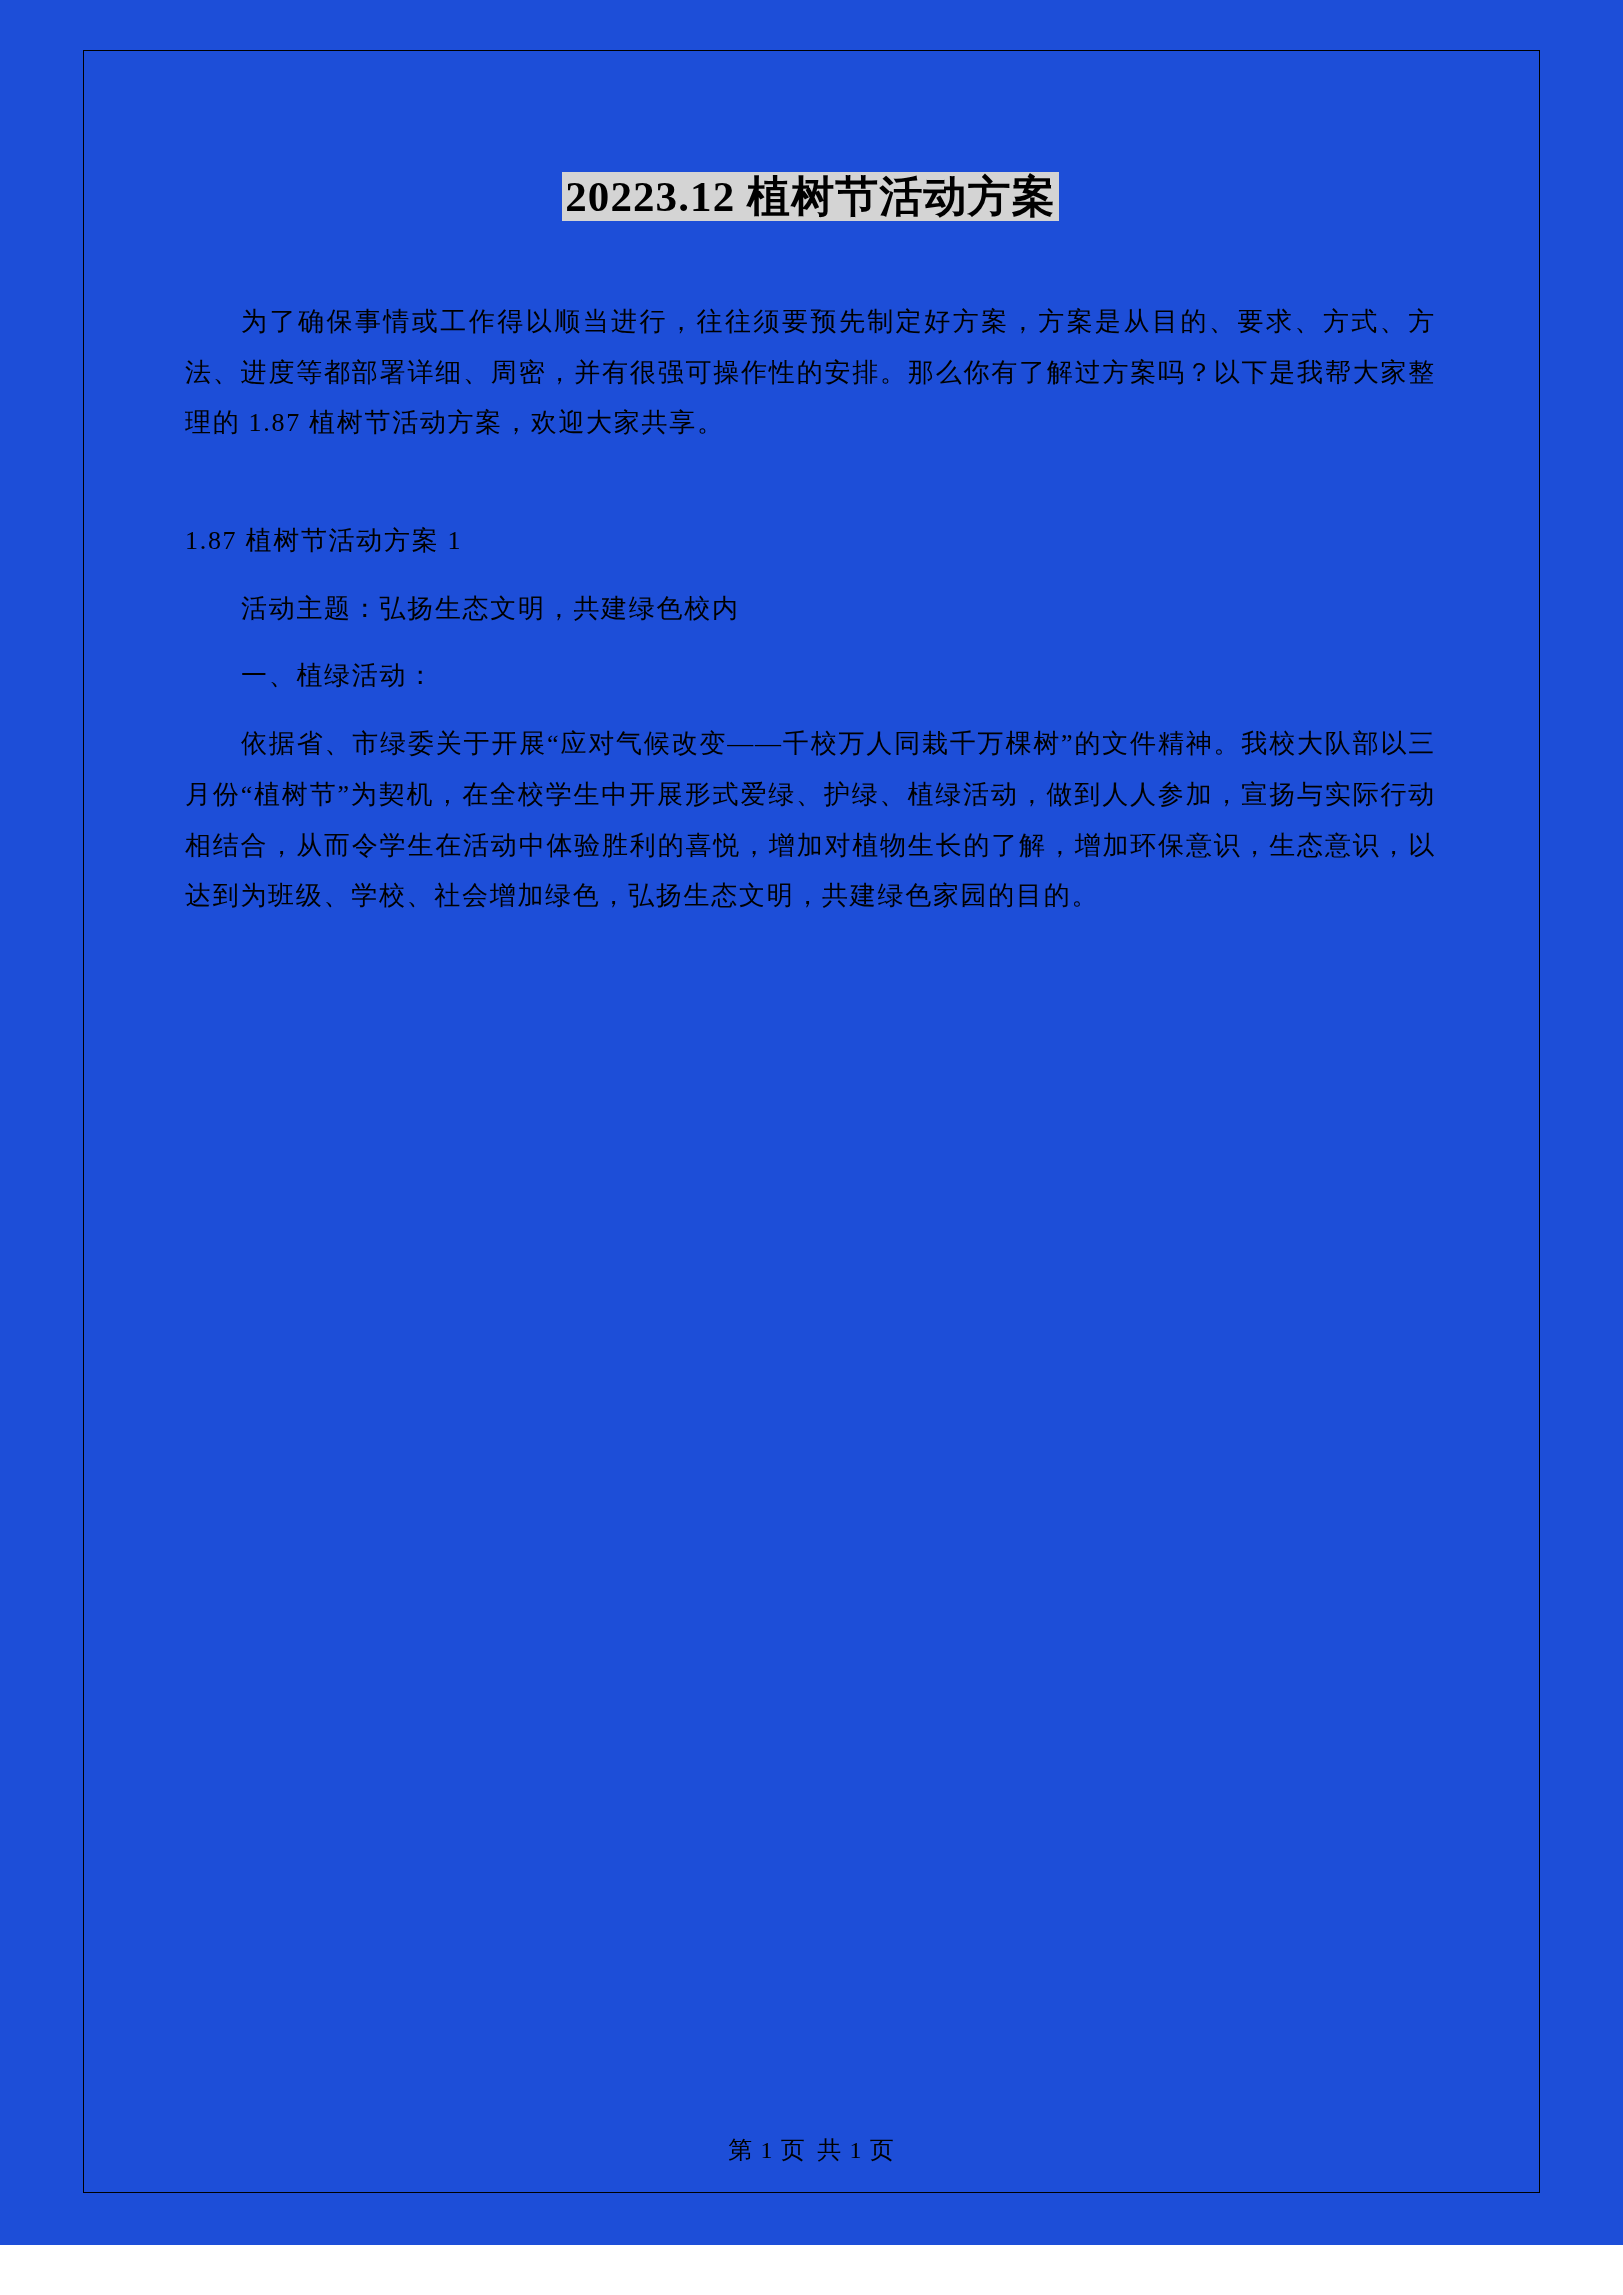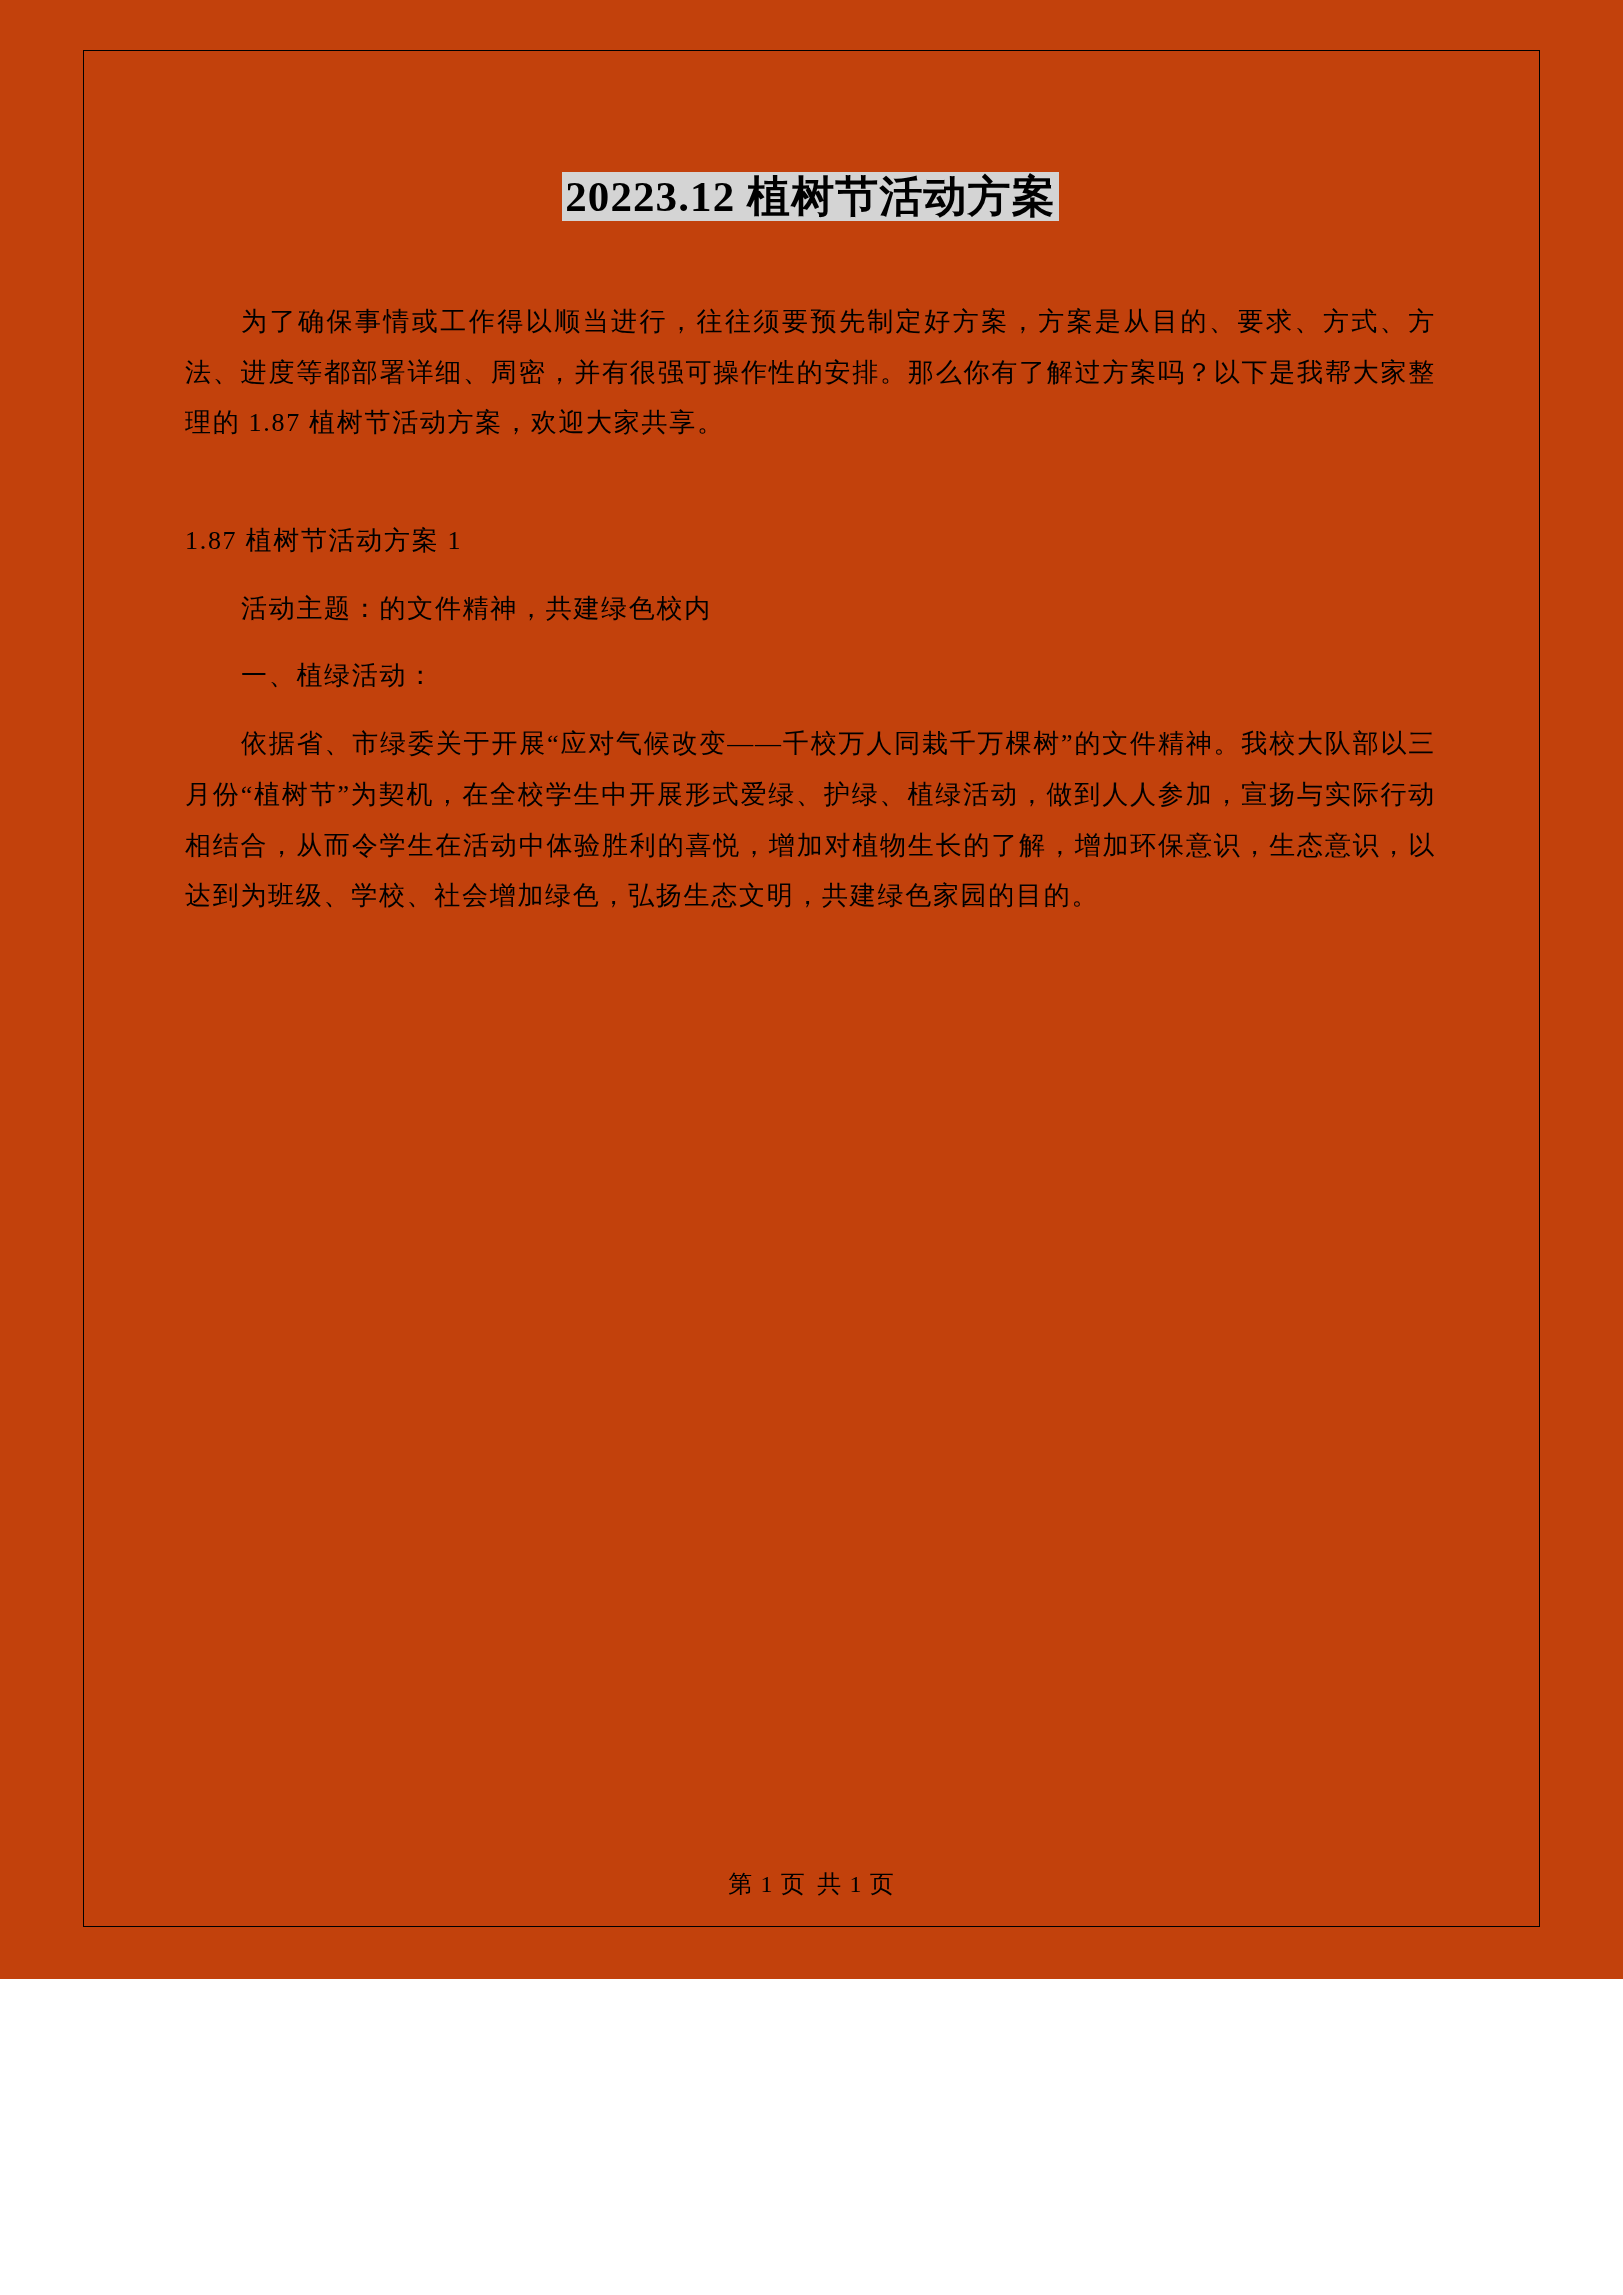--- a/index.html
+++ b/index.html
@@ -8,22 +8,22 @@
     background: #ffffff;
   }
   body {
     width: 1623px;
     height: 2295px;
     font-family: "Liberation Serif", serif;
   }
   .page {
     position: relative;
     width: 1623px;
-    height: 1979px;
-    background: #c2410c;
+    height: 2245px;
+    background: #1d4ed8;
     box-sizing: border-box;
     padding: 0;
   }
   .page-border {
     position: absolute;
     left: 83px;
     top: 50px;
     right: 83px;
     bottom: 52px;
     border: 1.7px solid #000000;
@@ -97,21 +97,21 @@
     <div class="gap-sm"></div>
 
     <p class="body-line para indent">为了确保事情或工作得以顺当进行，往往须要预先制定好方案，方案是从目的、要求、方式、方法、进度等都部署详细、周密，并有很强可操作性的安排。那么你有了解过方案吗？以下是我帮大家整理的 1.87 植树节活动方案，欢迎大家共享。</p>
 
     <div class="block-spacer"></div>
 
     <p class="body-line para">1.87 植树节活动方案 1</p>
 
     <div class="gap-sm"></div>
 
-    <p class="body-line para indent">活动主题：的文件精神，共建绿色校内</p>
+    <p class="body-line para indent">活动主题：弘扬生态文明，共建绿色校内</p>
 
     <div class="gap-sm"></div>
 
     <p class="body-line para indent">一、植绿活动：</p>
 
     <div class="gap-sm"></div>
 
     <p class="body-line para indent">依据省、市绿委关于开展“应对气候改变——千校万人同栽千万棵树”的文件精神。我校大队部以三月份“植树节”为契机，在全校学生中开展形式爱绿、护绿、植绿活动，做到人人参加，宣扬与实际行动相结合，从而令学生在活动中体验胜利的喜悦，增加对植物生长的了解，增加环保意识，生态意识，以达到为班级、学校、社会增加绿色，弘扬生态文明，共建绿色家园的目的。</p>
 
     <div class="gap-sm"></div>

